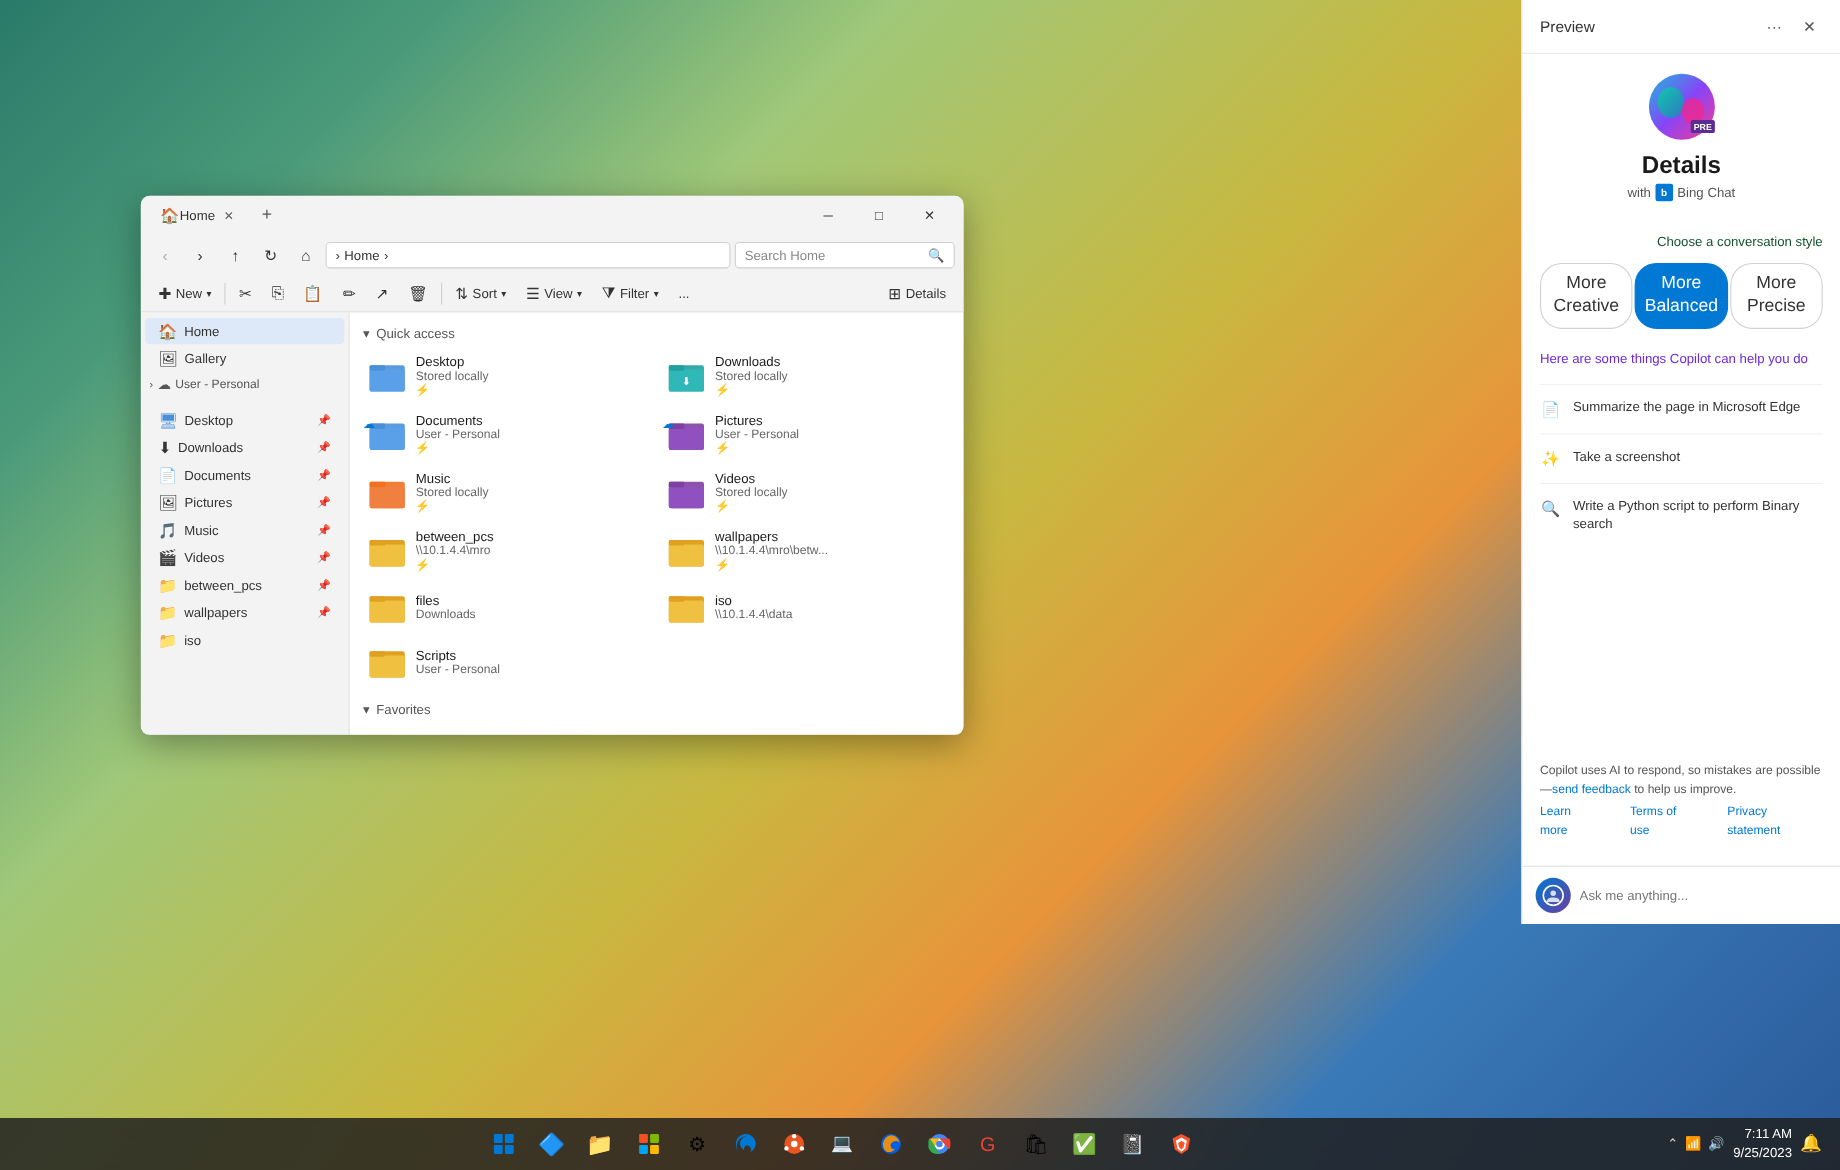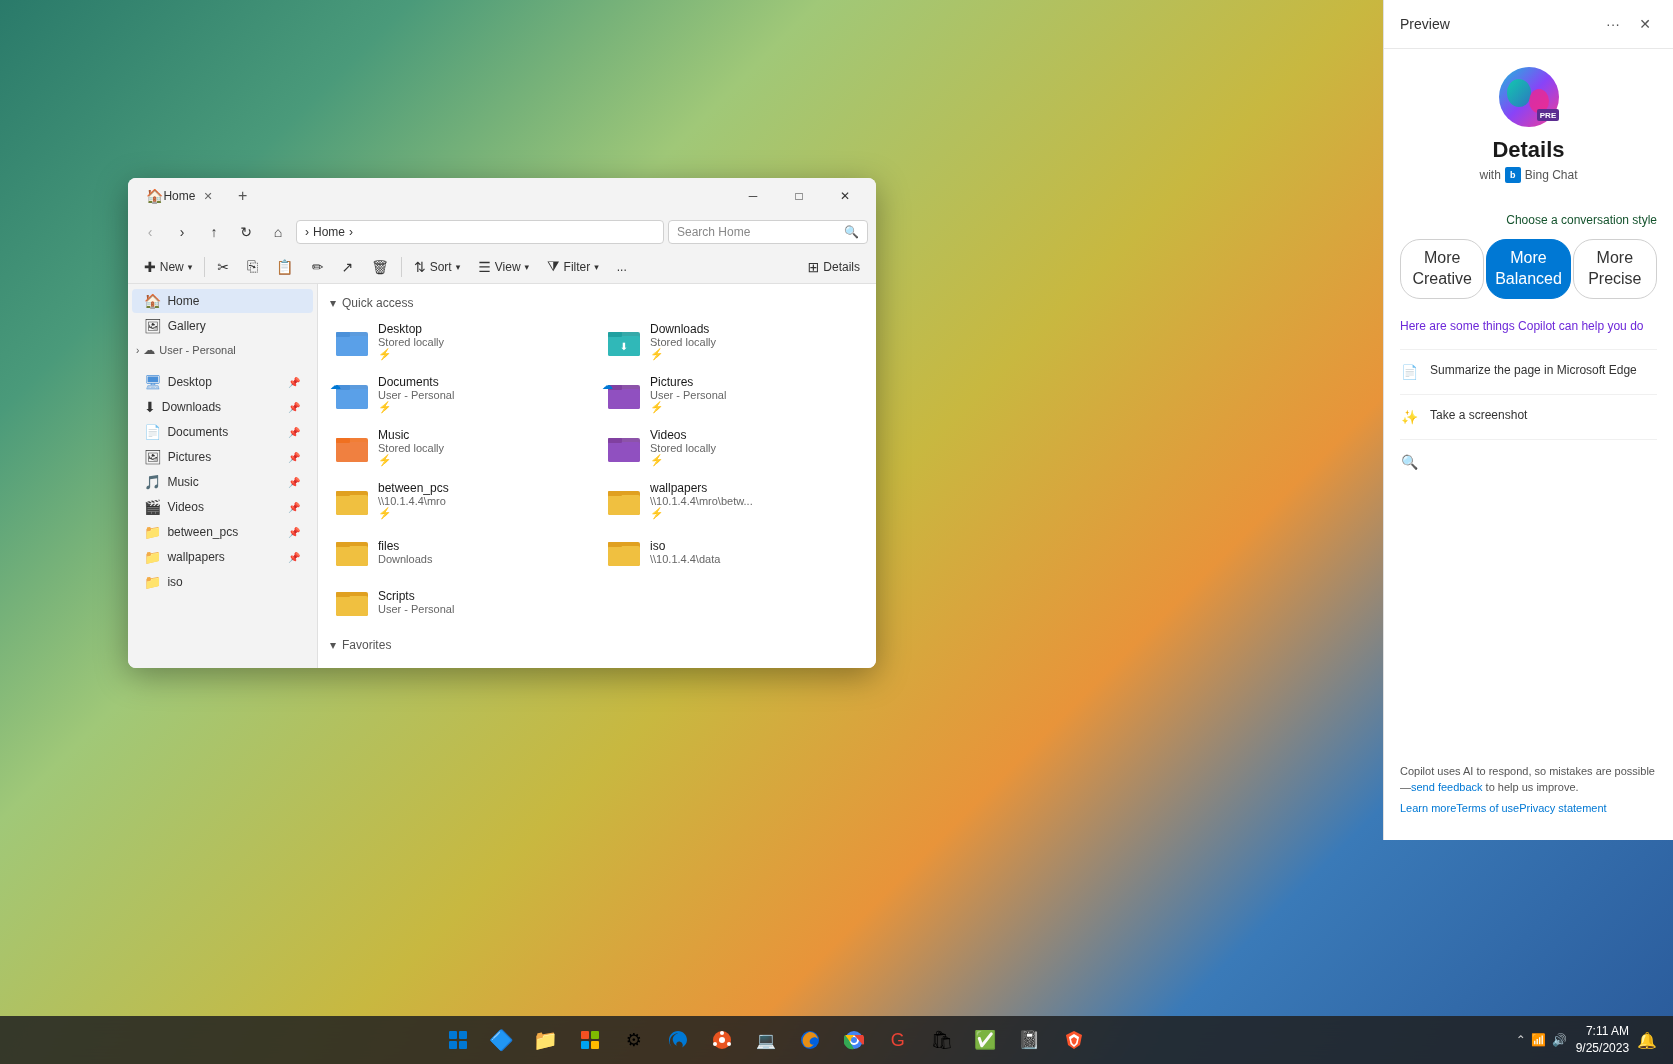--- a/index.html
+++ b/index.html
@@ -398,21 +398,21 @@
       color: #555;
       line-height: 1.5;
       width: 100%;
     }
     .disclaimer a {
       color: #0078d4;
       text-decoration: none;
     }
     .disclaimer-links {
       display: flex;
-      gap: 0;
+      gap: 26px;
       margin-top: 4px;
     }
 
     
     .copilot-chat-input {
       display: flex;
       align-items: center;
       padding: 10px 12px;
       border-top: 1px solid #e0e0e0;
       gap: 8px;
@@ -897,32 +897,43 @@
       <div class="suggestion-text">Summarize the page in Microsoft Edge</div>
     </div>
 
     <div class="suggestion-item">
       <div class="suggestion-icon">✨</div>
       <div class="suggestion-text">Take a screenshot</div>
     </div>
 
     <div class="suggestion-item">
       <div class="suggestion-icon">🔍</div>
+      <div class="suggestion-text">Write a Python script to perform Binary search</div>
     </div>
 
     <div class="disclaimer">
       <span>Copilot uses AI to respond, so mistakes are possible—</span><a href="#">send feedback</a><span> to help us improve.</span>
       <div class="disclaimer-links">
         <a href="#">Learn more</a>
         <a href="#">Terms of use</a>
         <a href="#">Privacy statement</a>
       </div>
     </div>
   </div>
 
+  <div class="copilot-chat-input">
+    <div class="chat-avatar">
+      <svg width="20" height="20" viewBox="0 0 20 20">
+        <circle cx="10" cy="10" r="9" fill="none" stroke="white" stroke-width="1.5"></circle>
+        <circle cx="10" cy="8" r="2.5" fill="white" opacity="0.8"></circle>
+        <path d="M4 16 Q4 12 10 12 Q16 12 16 16" fill="white" opacity="0.8"></path>
+      </svg>
+    </div>
+    <input class="chat-input-field" type="text" placeholder="Ask me anything..." style="">
+  </div>
 </div>
 
 <div class="taskbar">
   <div class="taskbar-center">
 
     <div class="tb-icon">
       <svg width="20" height="20" viewBox="0 0 20 20">
         <rect x="1" y="1" width="8" height="8" fill="#0078d4" rx="1"></rect>
         <rect x="11" y="1" width="8" height="8" fill="#0078d4" rx="1"></rect>
         <rect x="1" y="11" width="8" height="8" fill="#0078d4" rx="1"></rect>

